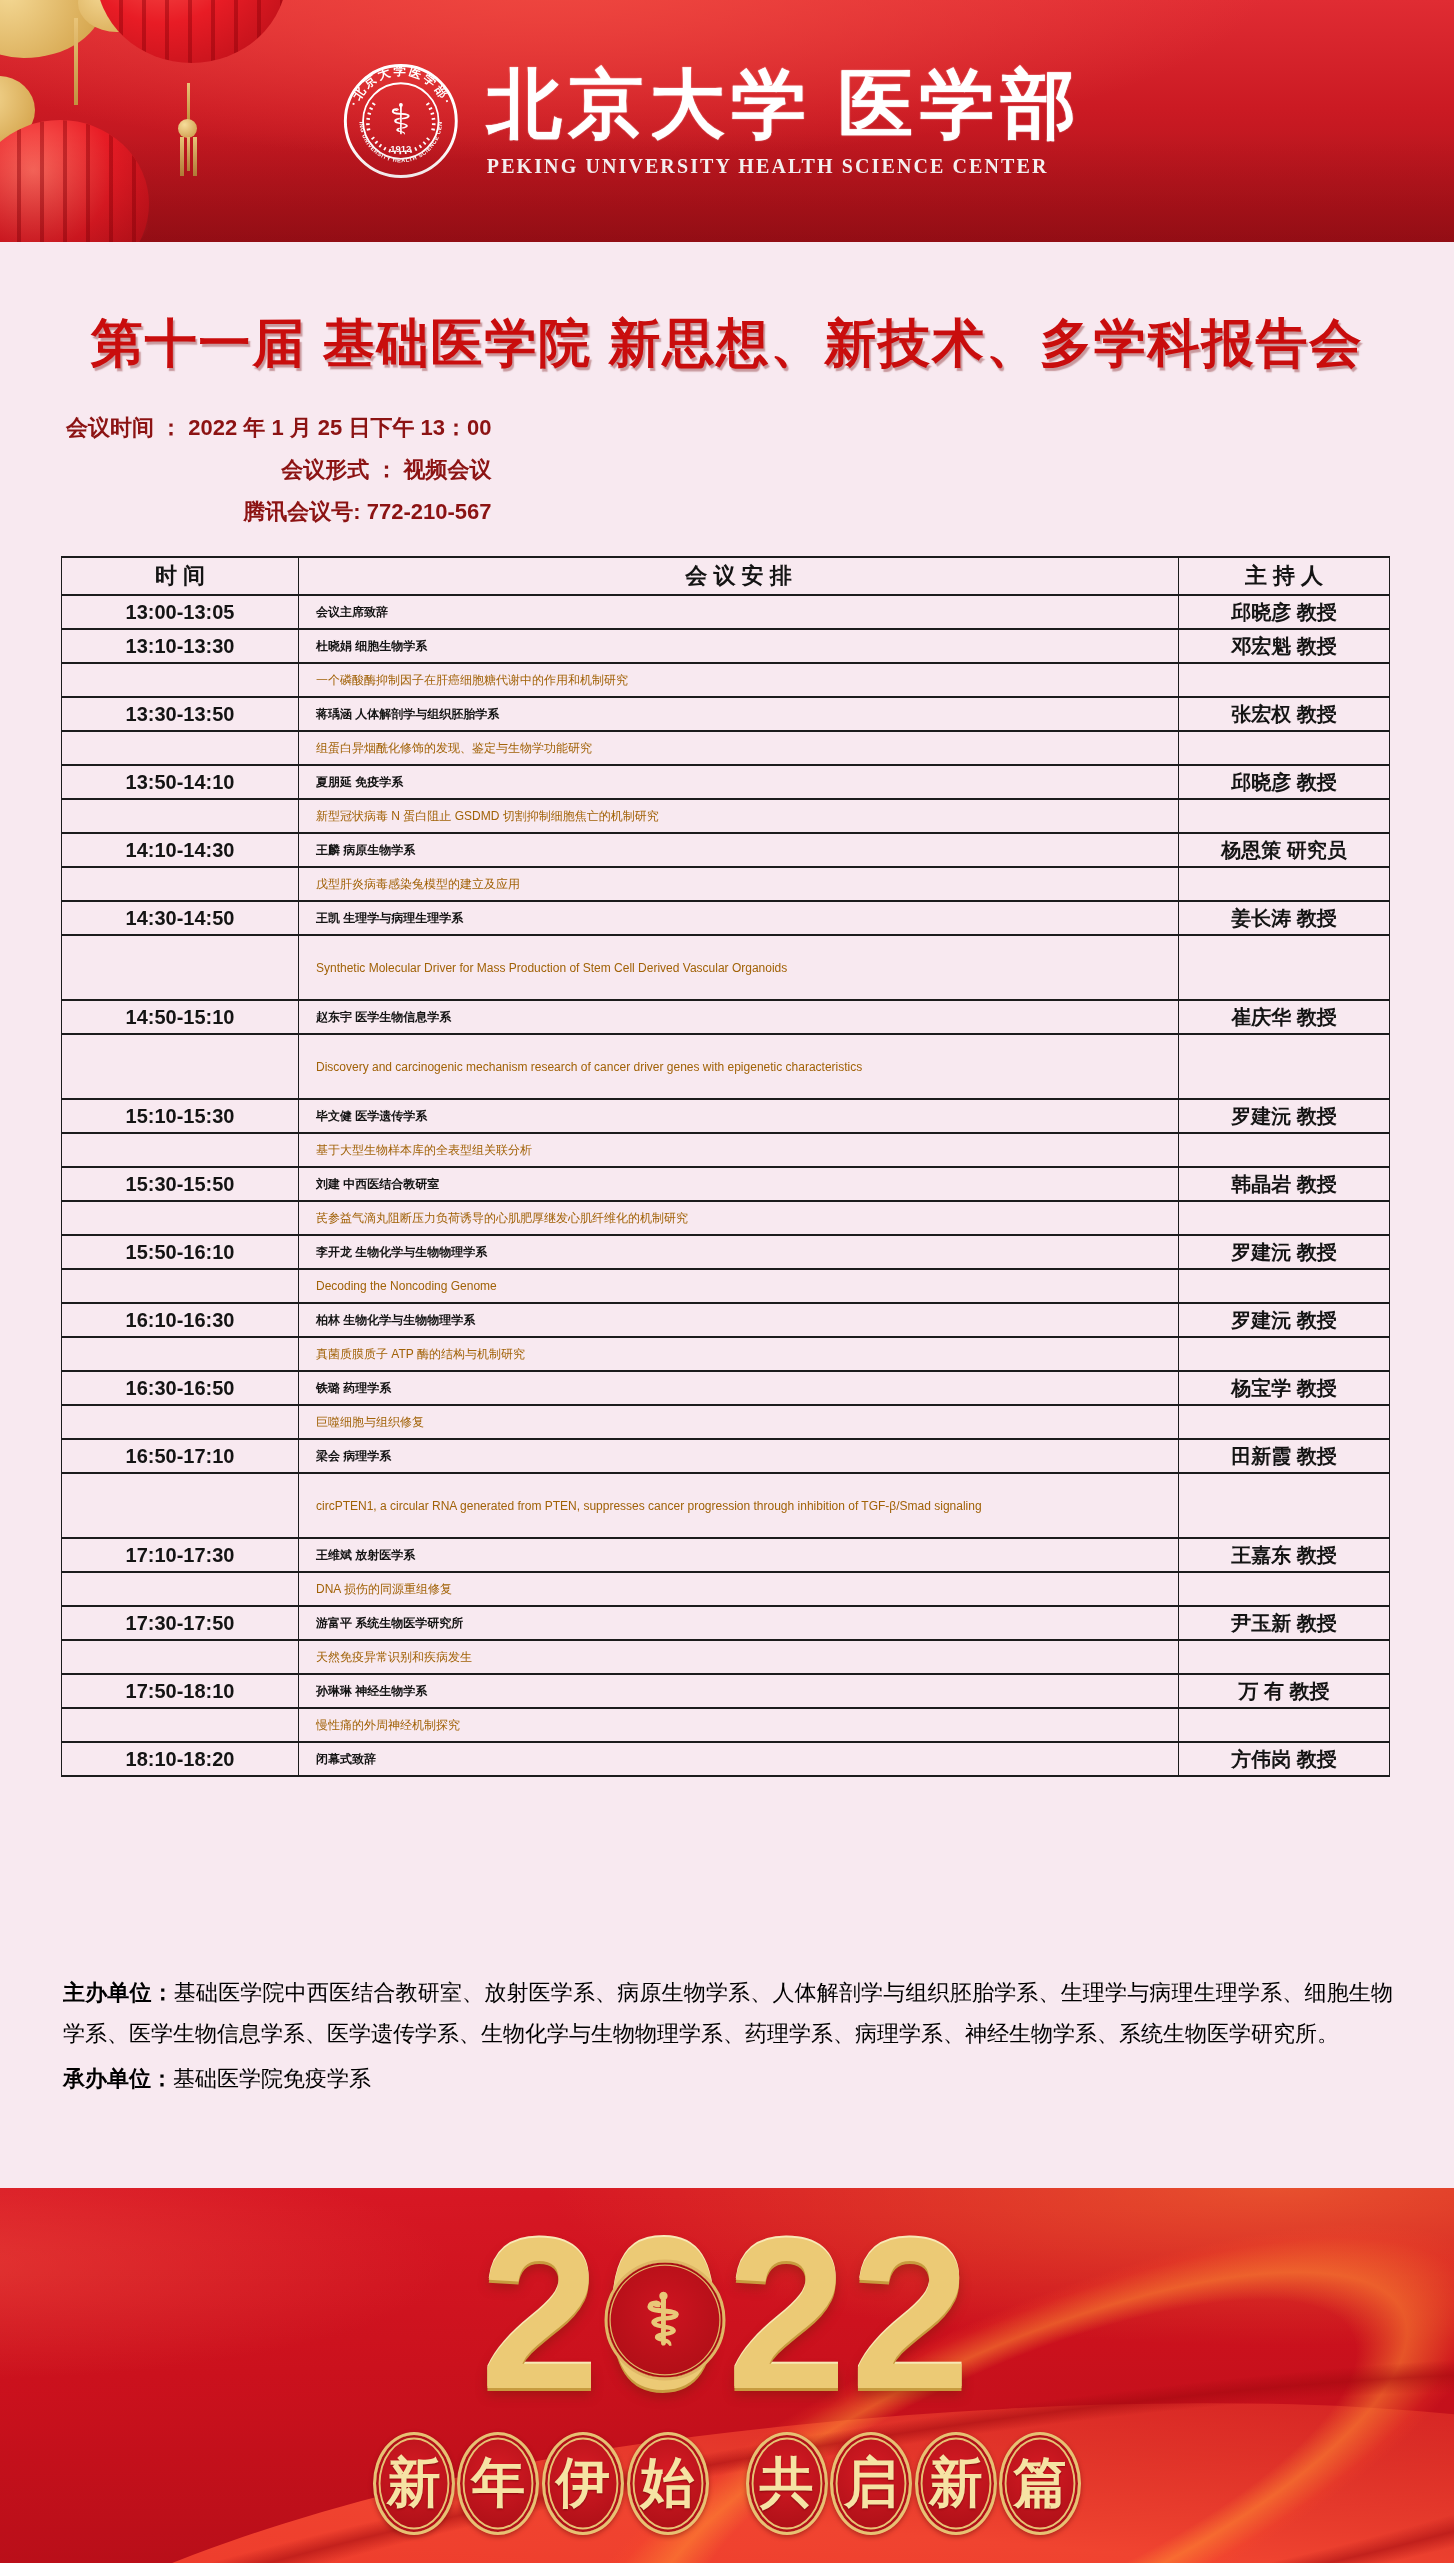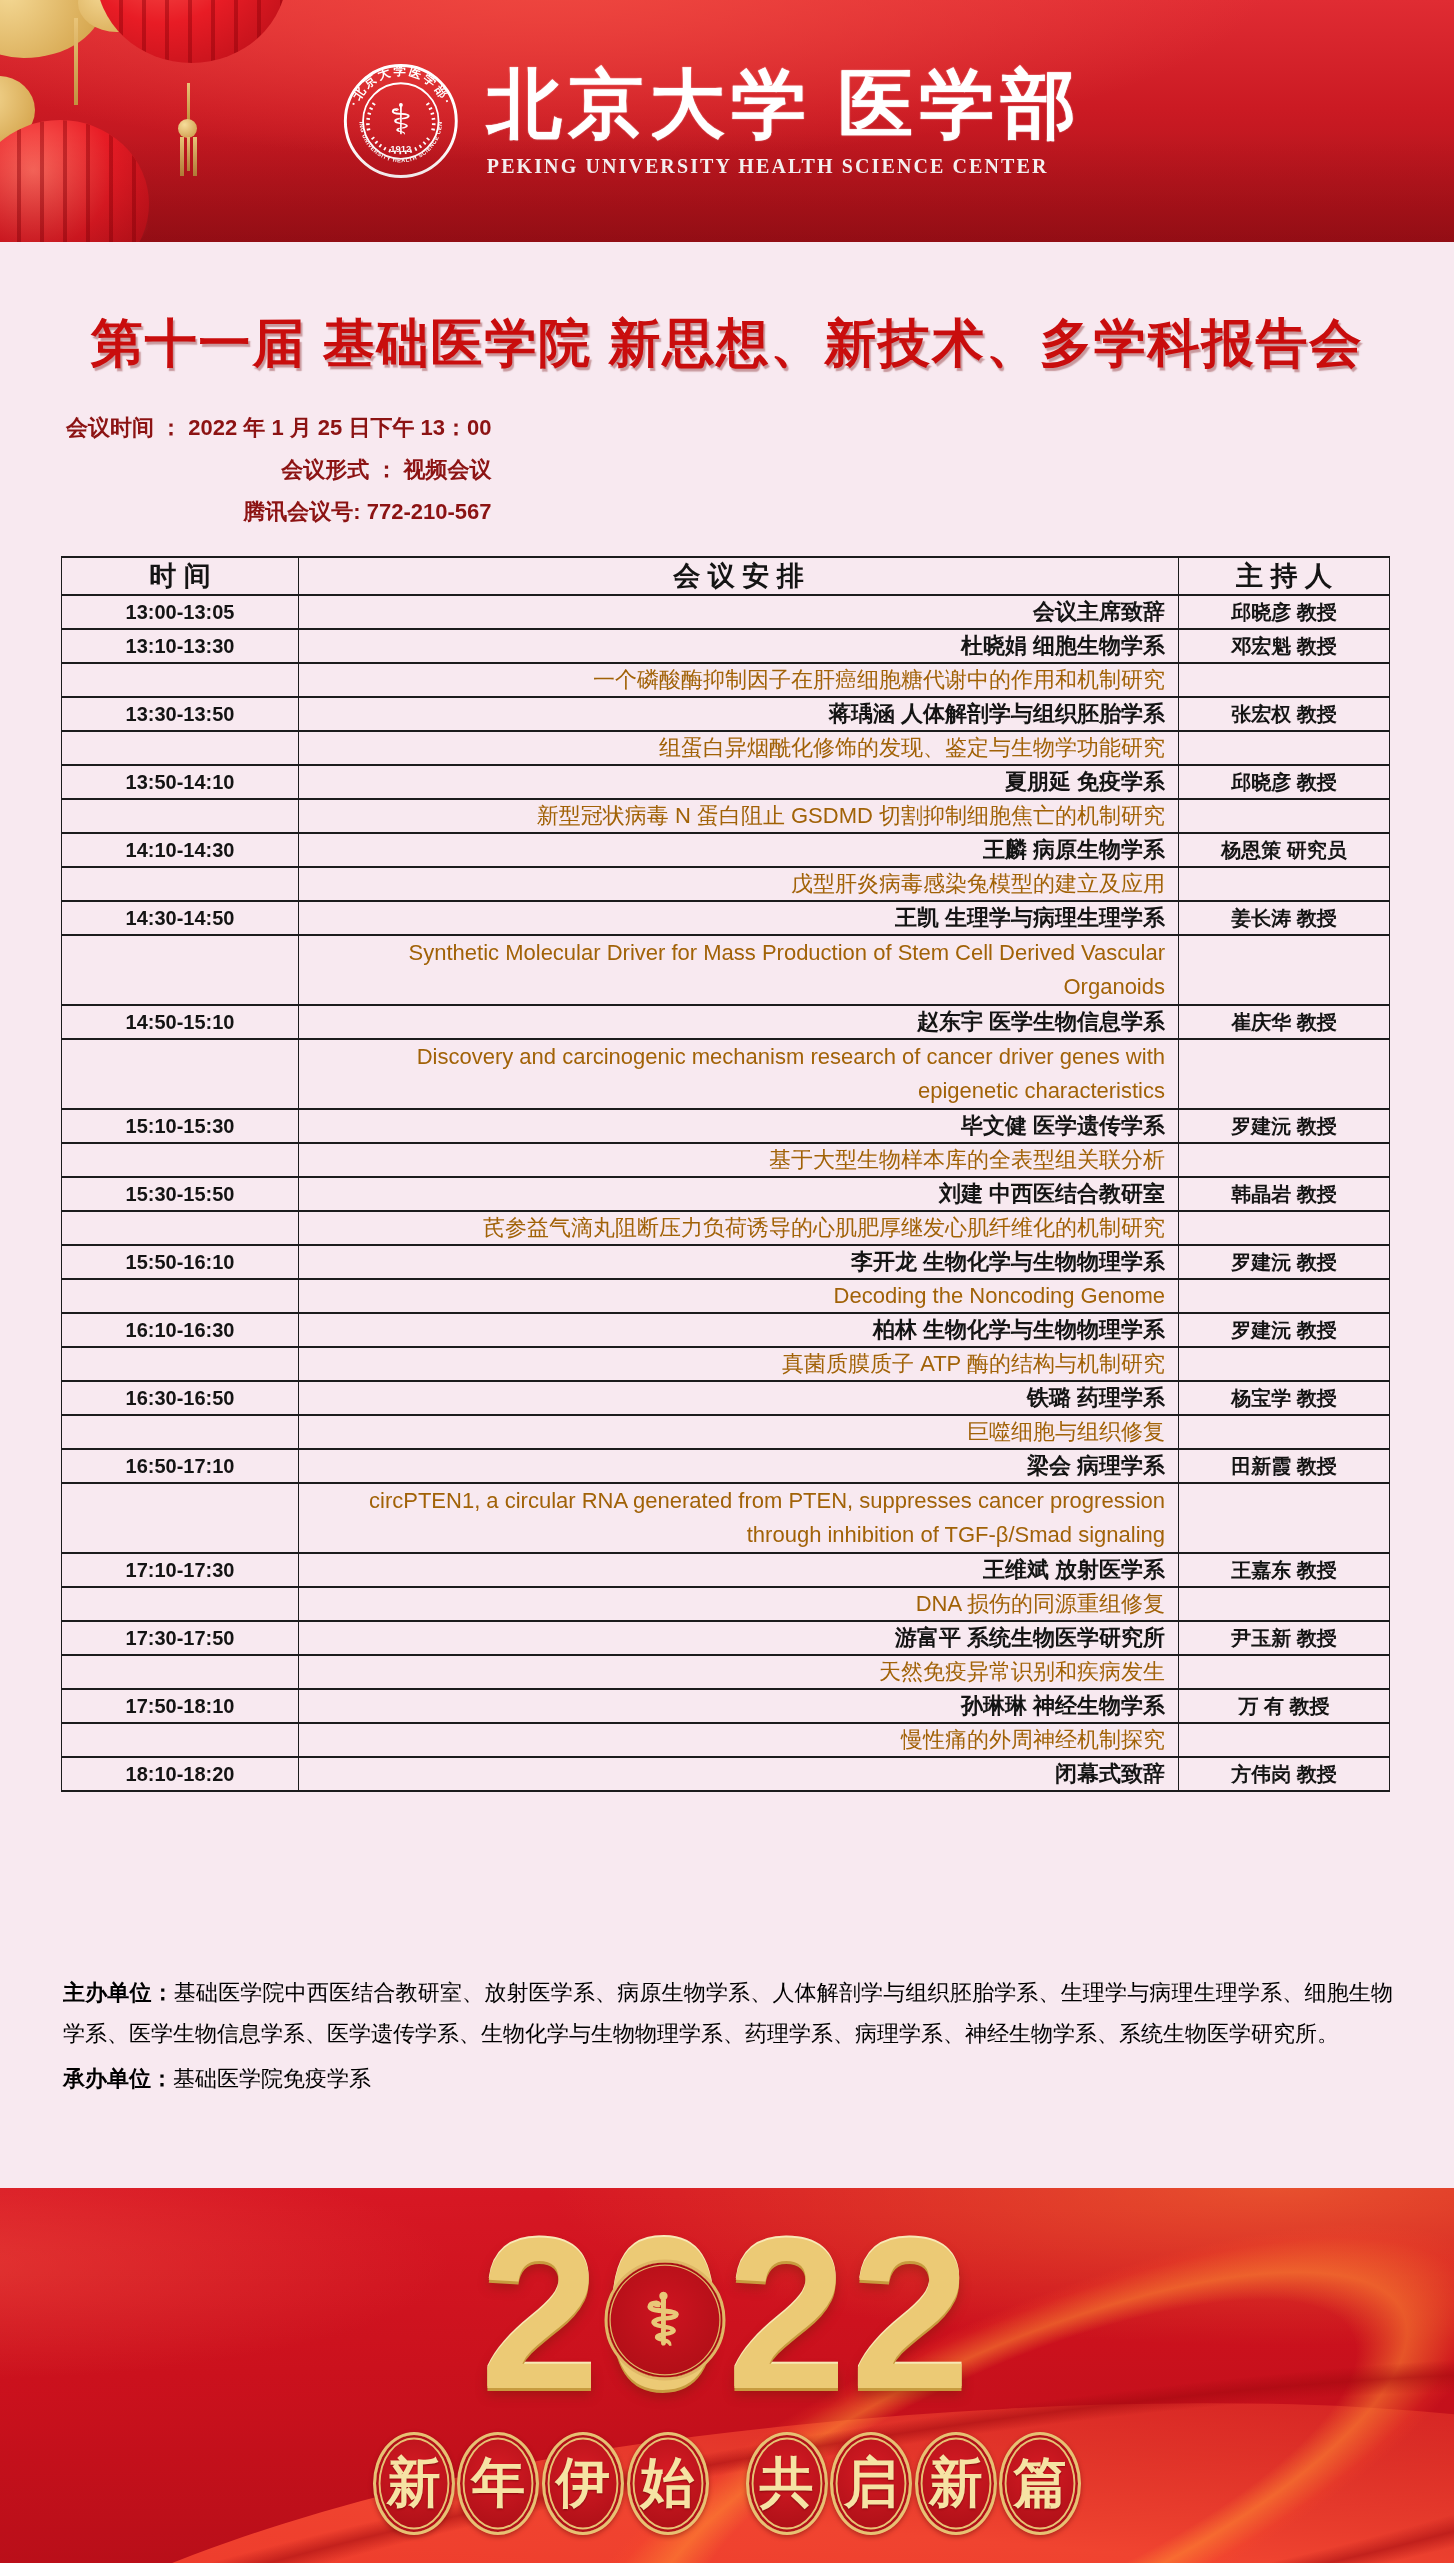--- a/index.html
+++ b/index.html
@@ -51,24 +51,24 @@
   .info-block{position:absolute;left:66px;top:407px;font-size:22px;font-weight:700;color:#8c1313;
     line-height:42px;text-align:right;}
 
   
   .schedule{position:absolute;left:61px;top:556px;width:1328px;border-collapse:collapse;
     table-layout:fixed;color:#141414;}
   .schedule col.c1{width:237px;} .schedule col.c2{width:880px;} .schedule col.c3{width:211px;}
   .schedule th,.schedule td{border-left:1.3px solid #1c1c1c;border-right:1.3px solid #1c1c1c;
     border-top:2.6px solid #1c1c1c;border-bottom:2.6px solid #1c1c1c;padding:0;vertical-align:middle;
     overflow:hidden;}
-  .schedule th{height:36px;font-size:27px;font-weight:700;}
+  .schedule th{height:36px;font-size:22px;font-weight:700;}
   .r-main td{height:32px;} .r-sub td{height:32px;} .r-sub2 td{height:63px;}
   td.c-time{text-align:center;font-weight:700;font-size:20px;}
-  td.c-content{text-align:right;padding:0 13px 0 17px;font-size:22px;}
+  td.c-content{text-align:left;padding:0 13px 0 17px;font-size:12px;}
   .r-main td.c-content{font-weight:700;}
   .r-sub td.c-content,.r-sub2 td.c-content{font-weight:400;color:#a16207;}
   .r-sub2 td.c-content{line-height:34px;}
   td.c-host{text-align:center;font-weight:700;font-size:20px;}
 
   
   .org-block{position:absolute;left:63px;top:1972px;width:1330px;font-size:22px;color:#000000;
     line-height:41px;text-align:justify;}
   .org-block b{font-weight:900;}
   .org-line2{margin-top:3.9px;}

